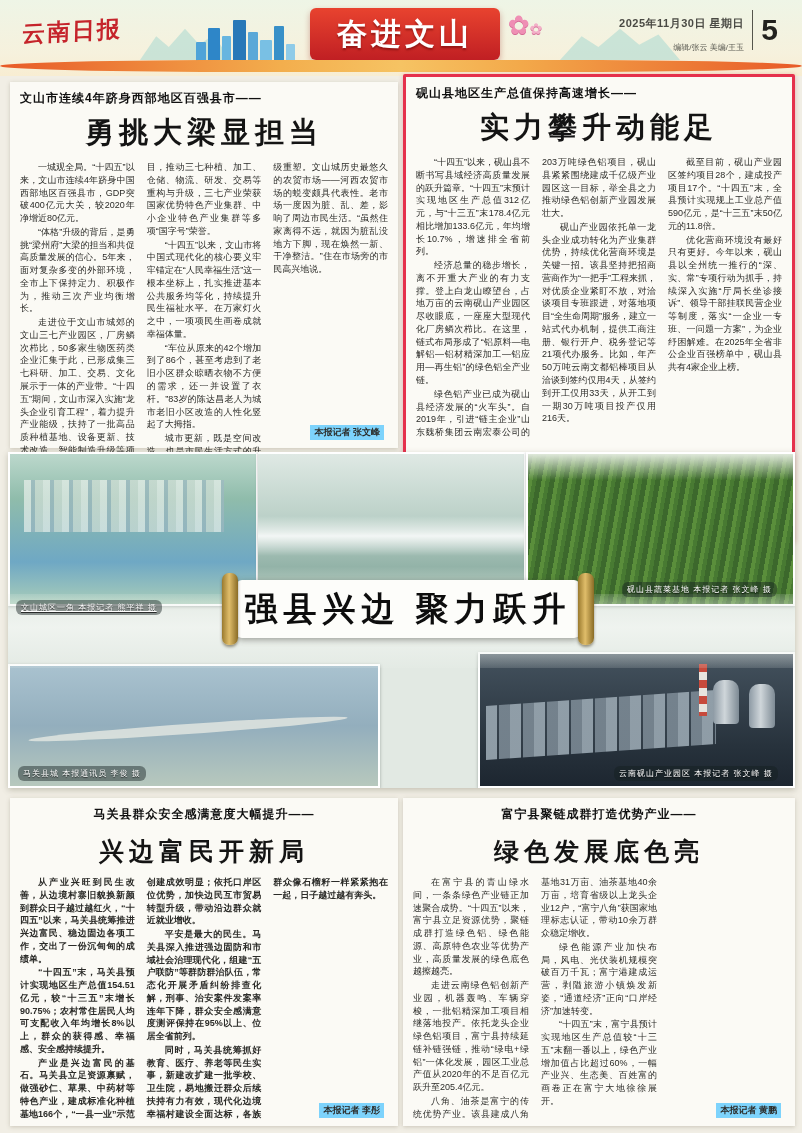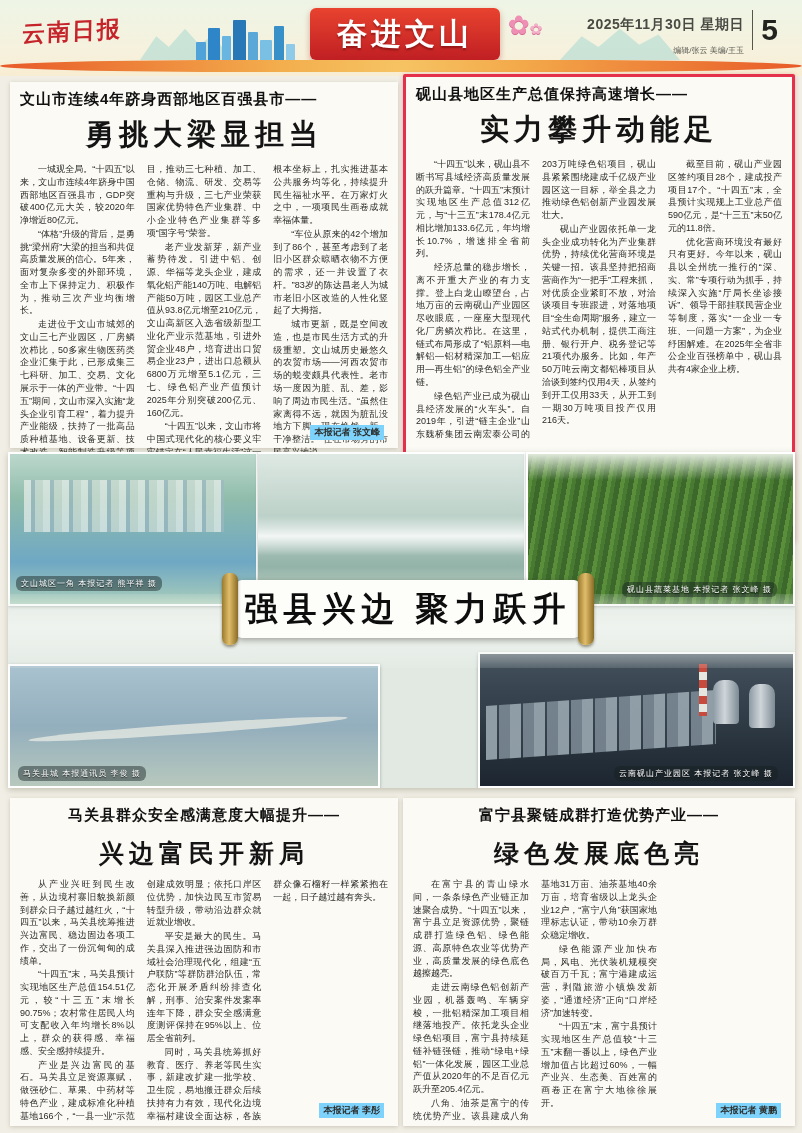--- a/index.html
+++ b/index.html
@@ -22,45 +22,45 @@
   #ribbon { position:absolute; left:310px; top:8px; width:190px; height:52px;
     background:linear-gradient(180deg,#e8432f,#c01f23); border-radius:6px;
     box-shadow:0 3px 6px rgba(150,30,20,.35); display:flex; align-items:center; justify-content:center; }
   #ribbon:before, #ribbon:after { content:""; position:absolute; top:10px; width:46px; height:40px; background:#b01d20; z-index:-1; }
   #ribbon:before { left:-34px; clip-path:polygon(0 0,100% 12%,100% 100%,0 82%,22% 44%); }
   #ribbon:after  { right:-34px; clip-path:polygon(0 12%,100% 0,78% 44%,100% 82%,0 100%); }
   #banner-title { color:#fff; font-size:30px; font-weight:900; letter-spacing:4px; text-shadow:0 2px 2px rgba(110,10,10,.6); }
   #flower { position:absolute; left:508px; top:10px; font-size:26px; color:#ef8fb4; text-shadow:0 1px 0 #d46a94; }
   #flower small { font-size:15px; color:#f3b0c8; }
   #dateblock { position:absolute; right:58px; top:16px; text-align:right; color:#4a4a44; }
-  #dateblock .d1 { font-size:14px; font-weight:bold; letter-spacing:.5px; }
+  #dateblock .d1 { font-size:11px; font-weight:bold; letter-spacing:.5px; }
   #dateblock .d2 { font-size:8px; margin-top:11px; color:#5a5a52; }
   #pageno { position:absolute; right:16px; top:10px; width:34px; height:40px; border-left:1.5px solid #55554c;
     display:flex; align-items:center; justify-content:center; font-size:30px; font-weight:bold; color:#22221e; }
 
   
   .article { position:absolute; background:#fbfaf5; box-shadow:0 1px 4px rgba(90,85,60,.25); padding:8px 10px 6px; }
-  .kicker { font-size:15px; font-weight:bold; color:#111; letter-spacing:1px; }
+  .kicker { font-size:12px; font-weight:bold; color:#111; letter-spacing:1px; }
   .kicker.center { text-align:center; }
   .headline { text-align:center; font-weight:900; color:#141414; letter-spacing:5px; margin:6px 0 8px; }
   .headline.big { font-size:29px; }
   .headline.mid { font-size:25px;margin-top:12px; }
   .body-cols { column-gap:12px; column-fill:auto; overflow:hidden; font-size:9px; line-height:1.42;
     color:#2b2b28; text-align:justify; }
   .cols3 { column-count:3; }
   .body-cols p { text-indent:2em; margin-bottom:1px; }
   .byline { position:absolute; right:14px; bottom:8px; font-size:9px; font-weight:bold; color:#2b2b28;
     background:#7dd3fc; padding:1px 4px; }
   #art-tl { left:10px; top:82px; width:388px; height:366px; }
   #art-tl .body-cols { height:298px; }
   #art-tr { left:403px; top:74px; width:392px; height:468px; border:3px solid #e5304c; border-radius:2px;
     box-shadow:0 1px 5px rgba(180,30,50,.3); }
   #art-tr .body-cols { height:294px; }
   #art-bl { left:10px; top:798px; width:388px; height:328px; }
-  #art-bl .body-cols { height:246px; }
+  #art-bl .body-cols { height:246px;font-weight:bold; }
   #art-br { left:403px; top:798px; width:392px; height:328px; }
   #art-br .body-cols { height:246px; }
 
   
   #collage { position:absolute; left:8px; top:452px; width:787px; height:336px; background:#e2e9e3;
     box-shadow:0 2px 6px rgba(90,85,60,.3); overflow:hidden; }
   .ph { position:absolute; border:2px solid #fff; box-shadow:0 1px 3px rgba(40,50,45,.35); }
   #ph-tl { left:0; top:0; width:250px; height:154px;
     background:linear-gradient(180deg,#bcd8cc 0%,#8fbcab 30%,#6fa8c4 72%,#a9cdb9 100%); }
   #ph-tl .bld { position:absolute; left:14px; top:26px; width:200px; height:52px; opacity:.65;
@@ -88,21 +88,21 @@
   #midmist { position:absolute; left:0; top:142px; width:787px; height:74px;
     background:linear-gradient(180deg,rgba(236,242,236,.15),rgba(240,244,240,.92) 45%,rgba(236,242,236,.15)); }
   #scroll { position:absolute; left:228px; top:128px; width:344px; height:58px; background:#fdfdfa;
     border-radius:6px; box-shadow:0 2px 6px rgba(60,60,50,.45); display:flex; align-items:center; justify-content:center; }
   #scroll .rod { position:absolute; top:-7px; width:16px; height:72px; border-radius:7px;
     background:linear-gradient(90deg,#9a7a2e,#e0bd6a 45%,#8a6c26); box-shadow:0 2px 3px rgba(60,50,20,.5); }
   #scroll .rod.l { left:-14px; } #scroll .rod.r { right:-14px; }
   #collage-title { font-size:33px; font-weight:900; color:#0d0d0d; letter-spacing:6px; }
   .caption { position:absolute; font-size:8px; color:#fff; background:rgba(20,30,30,.45);
     padding:2px 5px; border-radius:6px; letter-spacing:1px; text-shadow:0 1px 1px rgba(0,0,0,.7); }
-  #cap1 { left:8px;  top:124px; } #cap2 { left:614px; top:130px; }
+  #cap1 { left:8px;  top:148px;text-decoration:underline; } #cap2 { left:614px; top:130px; }
   #cap3 { left:10px; top:314px; } #cap4 { left:606px; top:314px; }
 </style>
 </head>
 <body>
 
 <div id="page">
 
   <div id="header">
     <div class="mountain" id="mount-l"></div>
     <div class="mountain" id="mount-r"></div>
@@ -129,21 +129,20 @@
     <div class="strip"></div>
   </div>
 
   <div class="article" id="art-tl">
     <div class="kicker">文山市连续4年跻身西部地区百强县市——</div>
     <div class="headline big">勇挑大梁显担当</div>
     <div class="body-cols cols3">
         <p>一城观全局。“十四五”以来，文山市连续4年跻身中国西部地区百强县市，GDP突破400亿元大关，较2020年净增近80亿元。</p>
         <p>“体格”升级的背后，是勇挑“梁州府”大梁的担当和共促高质量发展的信心。5年来，面对复杂多变的外部环境，全市上下保持定力、积极作为，推动三次产业均衡增长。</p>
         <p>走进位于文山市城郊的文山三七产业园区，厂房鳞次栉比，50多家生物医药类企业汇集于此，已形成集三七科研、加工、交易、文化展示于一体的产业带。“十四五”期间，文山市深入实施“龙头企业引育工程”，着力提升产业能级，扶持了一批高品质种植基地、设备更新、技术改造、智能制造升级等项目，推动三七种植、加工、仓储、物流、研发、交易等重构与升级，三七产业荣获国家优势特色产业集群、中小企业特色产业集群等多项“国字号”荣誉。</p>
-        <p>老产业发新芽，新产业蓄势待发。引进中铝、创源、华福等龙头企业，建成氧化铝产能140万吨、电解铝产能50万吨，园区工业总产值从93.8亿元增至210亿元，文山高新区入选省级新型工业化产业示范基地，引进外贸企业48户，培育进出口贸易企业23户，进出口总额从6800万元增至5.1亿元，三七、绿色铝产业产值预计2025年分别突破200亿元、160亿元。</p>
         <p>“十四五”以来，文山市将中国式现代化的核心要义牢牢锚定在“人民幸福生活”这一根本坐标上，扎实推进基本公共服务均等化，持续提升民生福祉水平。在万家灯火之中，一项项民生画卷成就幸福体量。</p>
         <p>“车位从原来的42个增加到了86个，甚至考虑到了老旧小区群众晾晒衣物不方便的需求，还一并设置了衣杆。”83岁的陈达昌老人为城市老旧小区改造的人性化竖起了大拇指。</p>
         <p>城市更新，既是空间改造，也是市民生活方式的升级重塑。文山城历史最悠久的农贸市场——河西农贸市场的蜕变颇具代表性。老市场一度因为脏、乱、差，影响了周边市民生活。“虽然住家离得不远，就因为脏乱没地方下脚，现在焕然一新、干净整洁。”住在市场旁的市民高兴地说。</p>
       </div>
     <div class="byline">本报记者 张文峰</div>
   </div>
 
   <div class="article" id="art-tr">
     <div class="kicker">砚山县地区生产总值保持高速增长——</div>
     <div class="headline big">实力攀升动能足</div>

